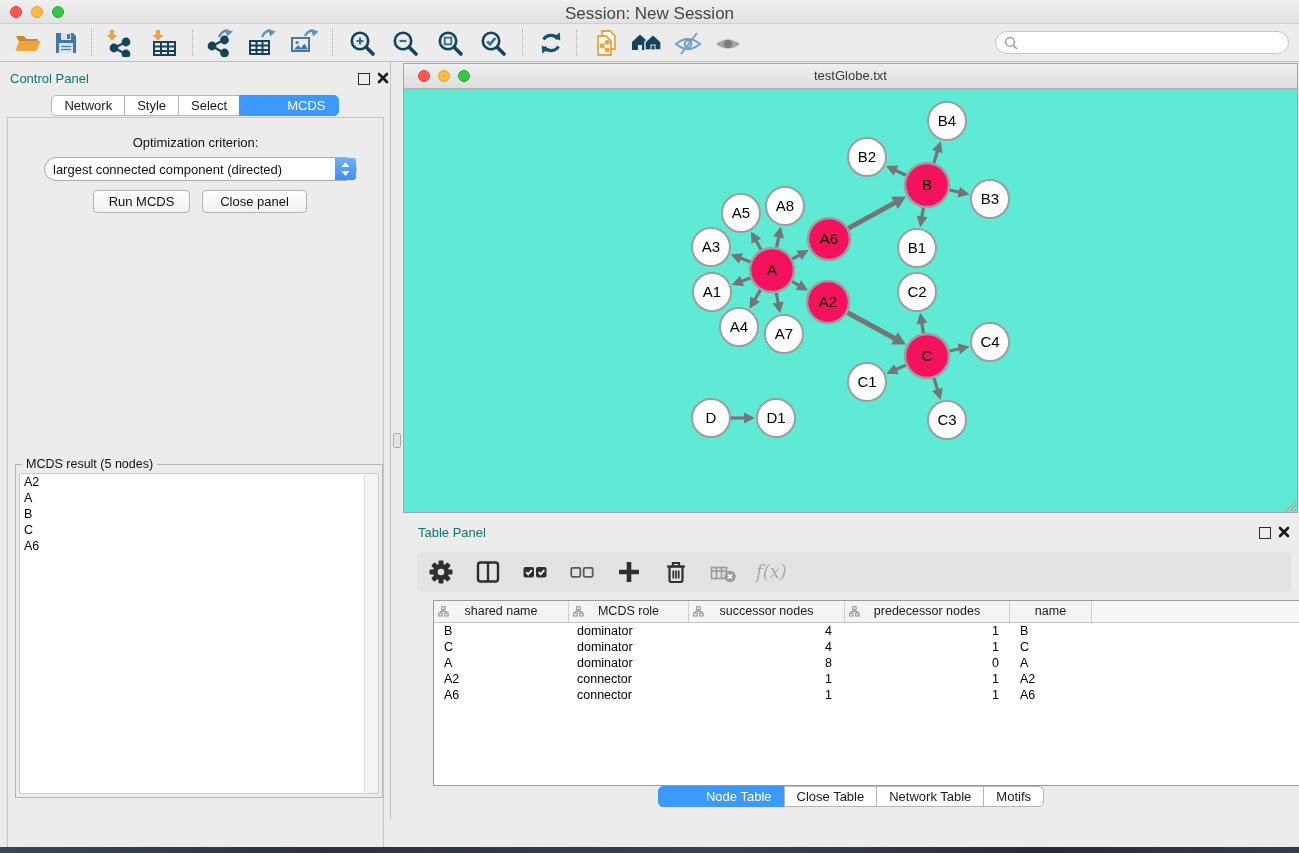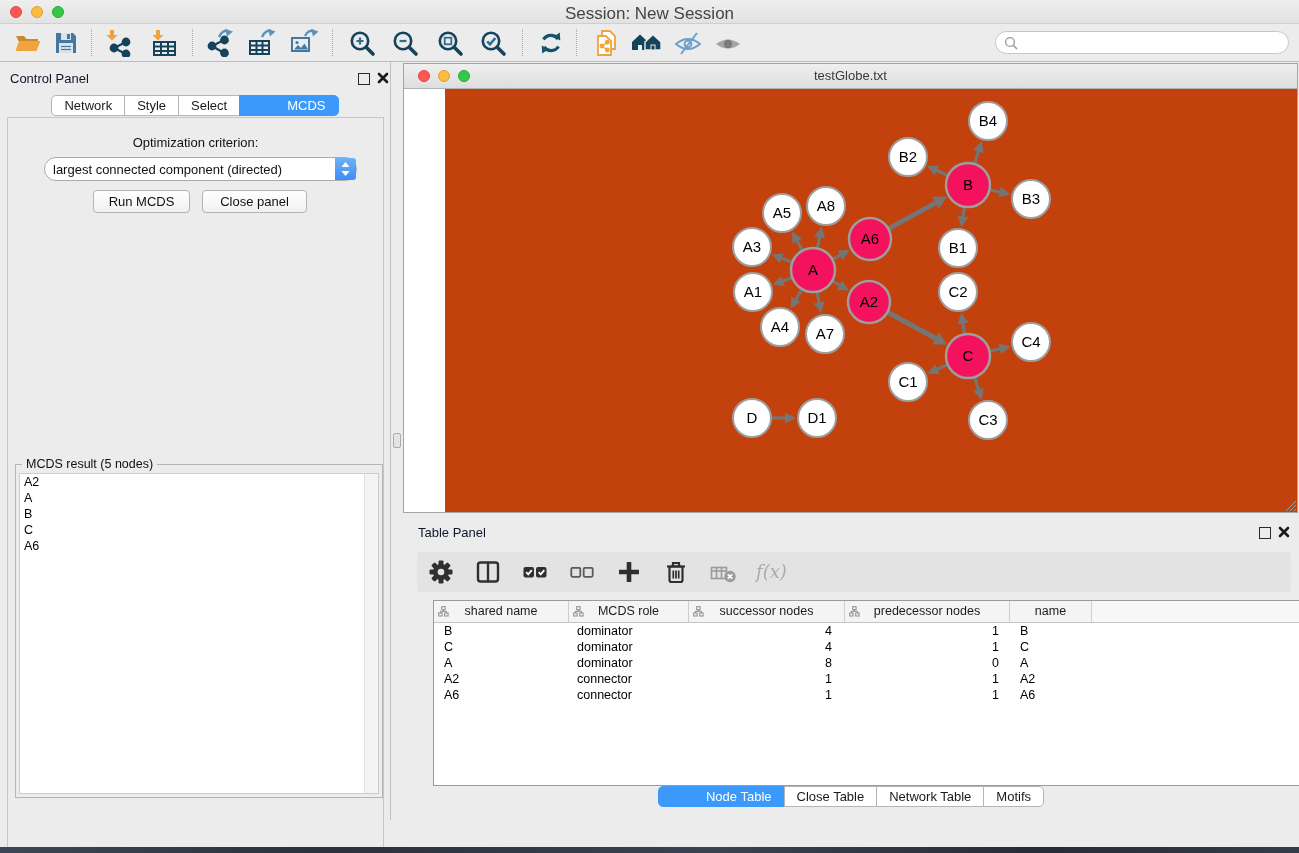--- a/index.html
+++ b/index.html
@@ -14,21 +14,21 @@
   
   .toolbar{position:absolute;left:0;top:24px;width:100%;height:38px;background:#ECECEC;border-bottom:1px solid #BDBDBD;box-sizing:border-box;}
   .tbi{position:absolute;top:5px;width:28px;height:28px;cursor:pointer;}
   .tbi svg{width:100%;height:100%;display:block;}
   .sep{position:absolute;top:5px;height:27px;width:0;border-left:1px dotted #A8A8A8;}
   .search{position:absolute;right:10px;top:7px;width:294px;height:23px;background:#fff;border:1px solid #C6C6C6;border-radius:12px;box-sizing:border-box;}
   .search svg{position:absolute;left:8px;top:4px;width:14px;height:14px;}
   .search input{position:absolute;left:26px;right:8px;top:2px;height:17px;border:none;outline:none;background:transparent;font-size:13px;font-family:"Liberation Sans",sans-serif;}
   
   .cp{position:absolute;left:0;top:62px;width:391px;height:758px;background:#ECECEC;border-right:1px solid #C2C2C2;box-sizing:border-box;}
-  .panel-title{position:absolute;left:10px;top:9px;font-size:13px;color:#0f172a;}
+  .panel-title{position:absolute;left:10px;top:9px;font-size:13px;color:#0f766e;}
   .float-btn{position:absolute;top:11px;width:10px;height:10px;border:1.5px solid #2a2a2a;background:transparent;cursor:pointer;}
   .close-btn{position:absolute;top:9px;width:14px;height:14px;cursor:pointer;}
   .seg{background:#fff;border:1px solid #B5B5B5;padding:2px 12px;font-size:13px;margin-left:-1px;color:#1a1a1a;cursor:pointer;line-height:15px;}
   .seg.first{border-radius:5px 0 0 5px;margin-left:0;}
   .seg.last{border-radius:0 5px 5px 0;}
   .seg.active{background:#3B99FC;border-color:#3B99FC;color:#fff;padding-left:47px;}
   .cp-tabs{position:absolute;left:0;right:0;top:33px;display:flex;justify-content:center;}
   .cp-content{position:absolute;left:7px;top:55px;width:377px;height:853px;border:1px solid #C6C6C6;box-sizing:border-box;}
   .opt-label{position:absolute;left:0;right:0;top:17px;text-align:center;font-size:13px;color:#111;}
   .dropdown{position:absolute;left:36px;top:39px;width:313px;height:24px;background:#fff;border:1px solid #ABABAB;border-radius:12px;box-sizing:border-box;cursor:pointer;}
@@ -39,21 +39,21 @@
   .fieldset{position:absolute;left:7px;top:346px;width:368px;height:334px;border:1px solid #B5B5B5;box-sizing:border-box;}
   .fieldset .legend{position:absolute;top:-8px;left:6px;background:#ECECEC;padding:0 4px;font-size:12.5px;color:#111;}
   .result-list{position:absolute;left:3px;top:8px;right:3px;bottom:3px;background:#fff;border:1px solid #CDCDCD;overflow:hidden;}
   .result-item{font-size:12.5px;line-height:16px;padding-left:4px;color:#000;cursor:default;}
   .result-scroll{position:absolute;right:0;top:0;bottom:0;width:13px;background:#F4F4F4;border-left:1px solid #E0E0E0;}
   
   .nw{position:absolute;left:403px;top:63px;width:895px;height:450px;background:#fff;border:1px solid #9FA6AC;box-sizing:border-box;}
   .nw-titlebar{position:absolute;left:0;top:0;right:0;height:24px;background:linear-gradient(#EFEFEF,#DEDEDE);border-bottom:1px solid #B3B3B3;}
   .nw .tl.red{left:14px;}.nw .tl.yellow{left:34px;}.nw .tl.green{left:54px;}
   .nw-title{position:absolute;left:0;right:0;top:4px;text-align:center;font-size:13px;color:#3a3a3a;}
-  .nw-canvas{position:absolute;left:0;top:25px;right:0;bottom:0;background:#c2410c;margin-left:41px;}
+  .nw-canvas{position:absolute;left:0;top:25px;right:0;bottom:0;background:#5eead4;}
   .nw-grip{position:absolute;right:1px;bottom:1px;width:13px;height:13px;}
   .split-grip-v{position:absolute;left:393px;top:433px;width:8px;height:15px;background:#E4E4E4;border:1px solid #ABABAB;border-radius:2px;box-sizing:border-box;cursor:col-resize;}
   .split-grip-h{position:absolute;left:842px;top:513px;width:15px;height:7px;background:#E4E4E4;border:1px solid #ABABAB;border-radius:2px;box-sizing:border-box;cursor:row-resize;}
   
   .tp{position:absolute;left:403px;top:513px;width:896px;height:307px;background:#ECECEC;}
   .tp-toolbar{position:absolute;left:14px;top:39px;width:874px;height:40px;background:#E3E3E3;border-radius:3px;}
   .tpi{position:relative;width:28px;height:28px;margin-top:6px;cursor:pointer;}
   .tpi svg{width:100%;height:100%;display:block;}
   .tp-toolbar-inner{display:flex;gap:19px;padding-left:10px;align-items:center;}
   .fx{font-family:"DejaVu Serif",serif;font-style:italic;font-size:18px;color:#ABABAB;line-height:28px;margin-top:6px;cursor:default;}

